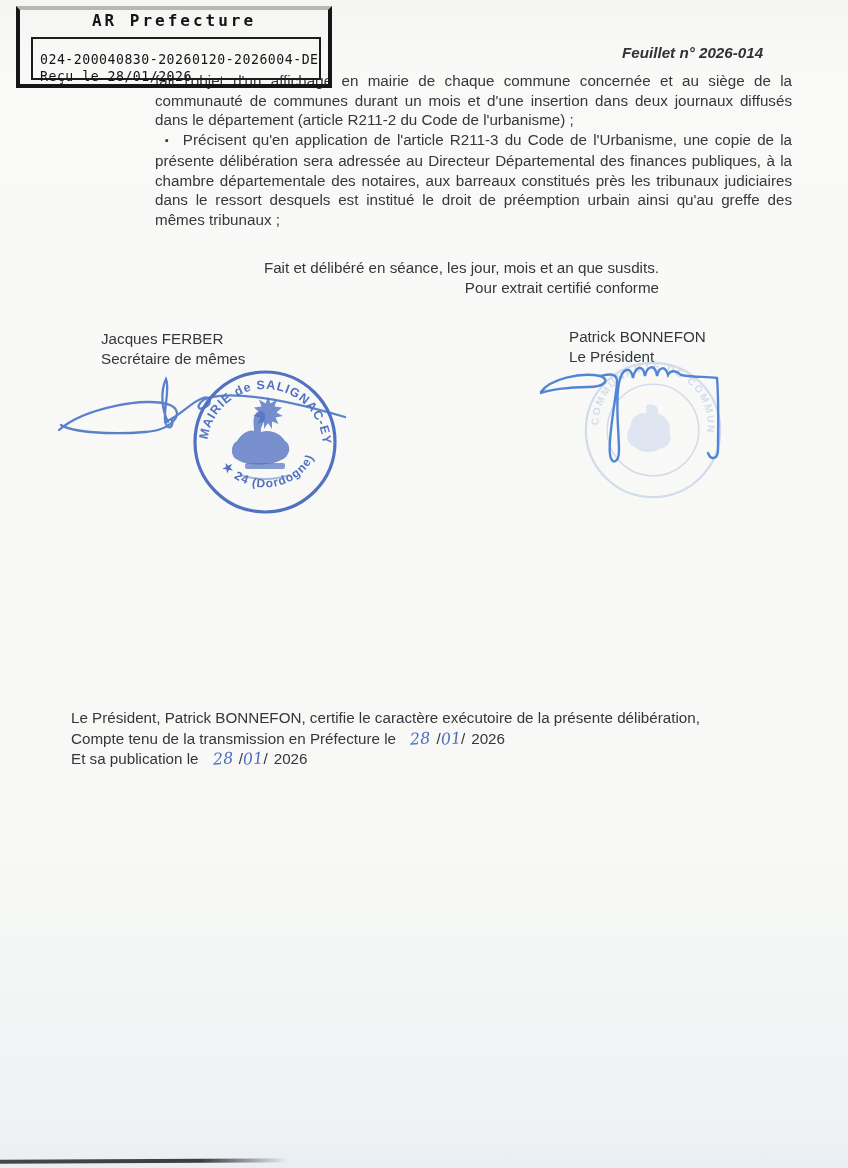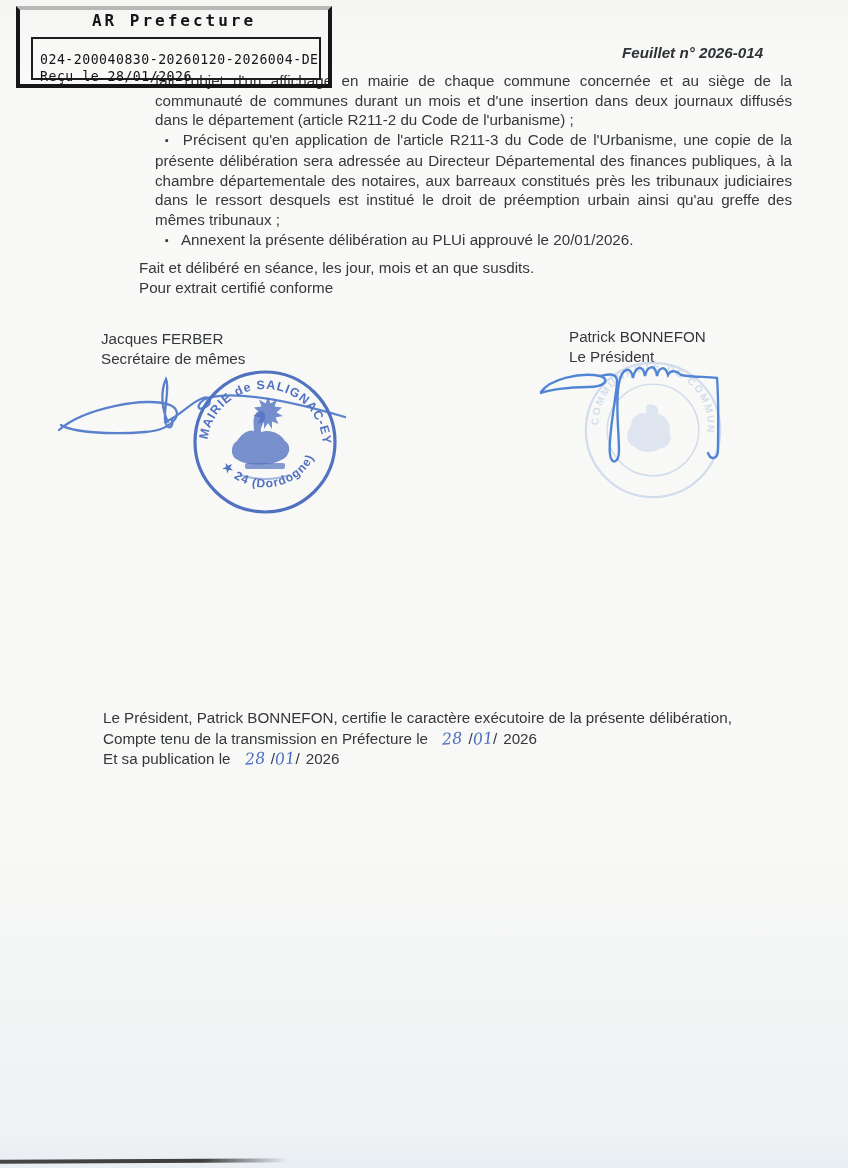--- a/index.html
+++ b/index.html
@@ -43,40 +43,40 @@
     position:absolute;left:155px;top:71px;width:637px;
     font-size:15.2px;line-height:19.7px;color:#34373c;
     text-align:justify;z-index:1;
   }
   .body-text p{margin:0;}
   .body-text p.bullet{text-indent:10px;}
   .bullet-marker{font-size:11px;vertical-align:1px;padding-right:12px;}
 
   .closing{
     position:absolute;left:139px;top:258px;width:520px;
-    font-size:15.2px;line-height:19.6px;color:#34373c;z-index:1;
+    font-size:15.2px;line-height:19.6px;color:#34373c;z-index:1;text-align:right;
   }
   .closing div{margin:0;}
 
   
   .signatory{position:absolute;font-size:15.2px;line-height:19.5px;color:#34373c;z-index:1;}
   .signatory.left{left:82px;top:329px;margin-left:19px;}
   .signatory.right{left:569px;top:327px;}
 
   .sig-svg{position:absolute;z-index:3;}
   #sig-left{left:52px;top:372px;}
   #sig-right{left:538px;top:352px;}
   .stamp-svg{position:absolute;z-index:2;}
   #stamp-mairie{left:190px;top:367px;opacity:.93;}
   #stamp-faint{left:580px;top:357px;opacity:.6;filter:blur(.4px);}
 
   
   .certification{
     position:absolute;left:71px;top:708px;width:718px;
-    font-size:15.2px;line-height:20.5px;color:#33363b;z-index:1;margin-left:32px;
+    font-size:15.2px;line-height:20.5px;color:#33363b;z-index:1;
   }
   .hand{
     font-family:"DejaVu Serif",serif;font-style:italic;
     color:#4d6fc0;display:inline-block;transform:rotate(-4deg);
     font-size:16px;
   }
   .hand.first{margin-left:14px;}
   .date-gap{display:inline-block;width:6px;}
 
   .legal-notice{
@@ -103,21 +103,20 @@
       <div>024-200040830-20260120-2026004-DE</div>
       <div>Reçu le 28/01/2026</div>
     </div>
   </div>
 
   <div class="feuillet">Feuillet n° 2026-014</div>
 
   <div class="body-text">
     <p>fait l'objet d'un affichage en mairie de chaque commune concernée et au siège de la communauté de communes durant un mois et d'une insertion dans deux journaux diffusés dans le département (article R211-2 du Code de l'urbanisme) ;</p>
     <p class="bullet"><span class="bullet-marker">▪</span><span>Précisent qu'en application de l'article R211-3 du Code de l'Urbanisme, une copie de la présente délibération sera adressée au Directeur Départemental des finances publiques, à la chambre départementale des notaires, aux barreaux constitués près les tribunaux judiciaires dans le ressort desquels est institué le droit de préemption urbain ainsi qu'au greffe des mêmes tribunaux ;</span></p>
-    <p class="bullet"><span class="bullet-marker">▪</span><span>Annexent la présente délibération au PLUi approuvé le 20/01/2026.</span></p>
   </div>
 
   <div class="closing">
     <div>Fait et délibéré en séance, les jour, mois et an que susdits.</div>
     <div>Pour extrait certifié conforme</div>
   </div>
 
   <div class="signatory left">
     <div>Jacques FERBER</div>
     <div>Secrétaire de mêmes</div>

